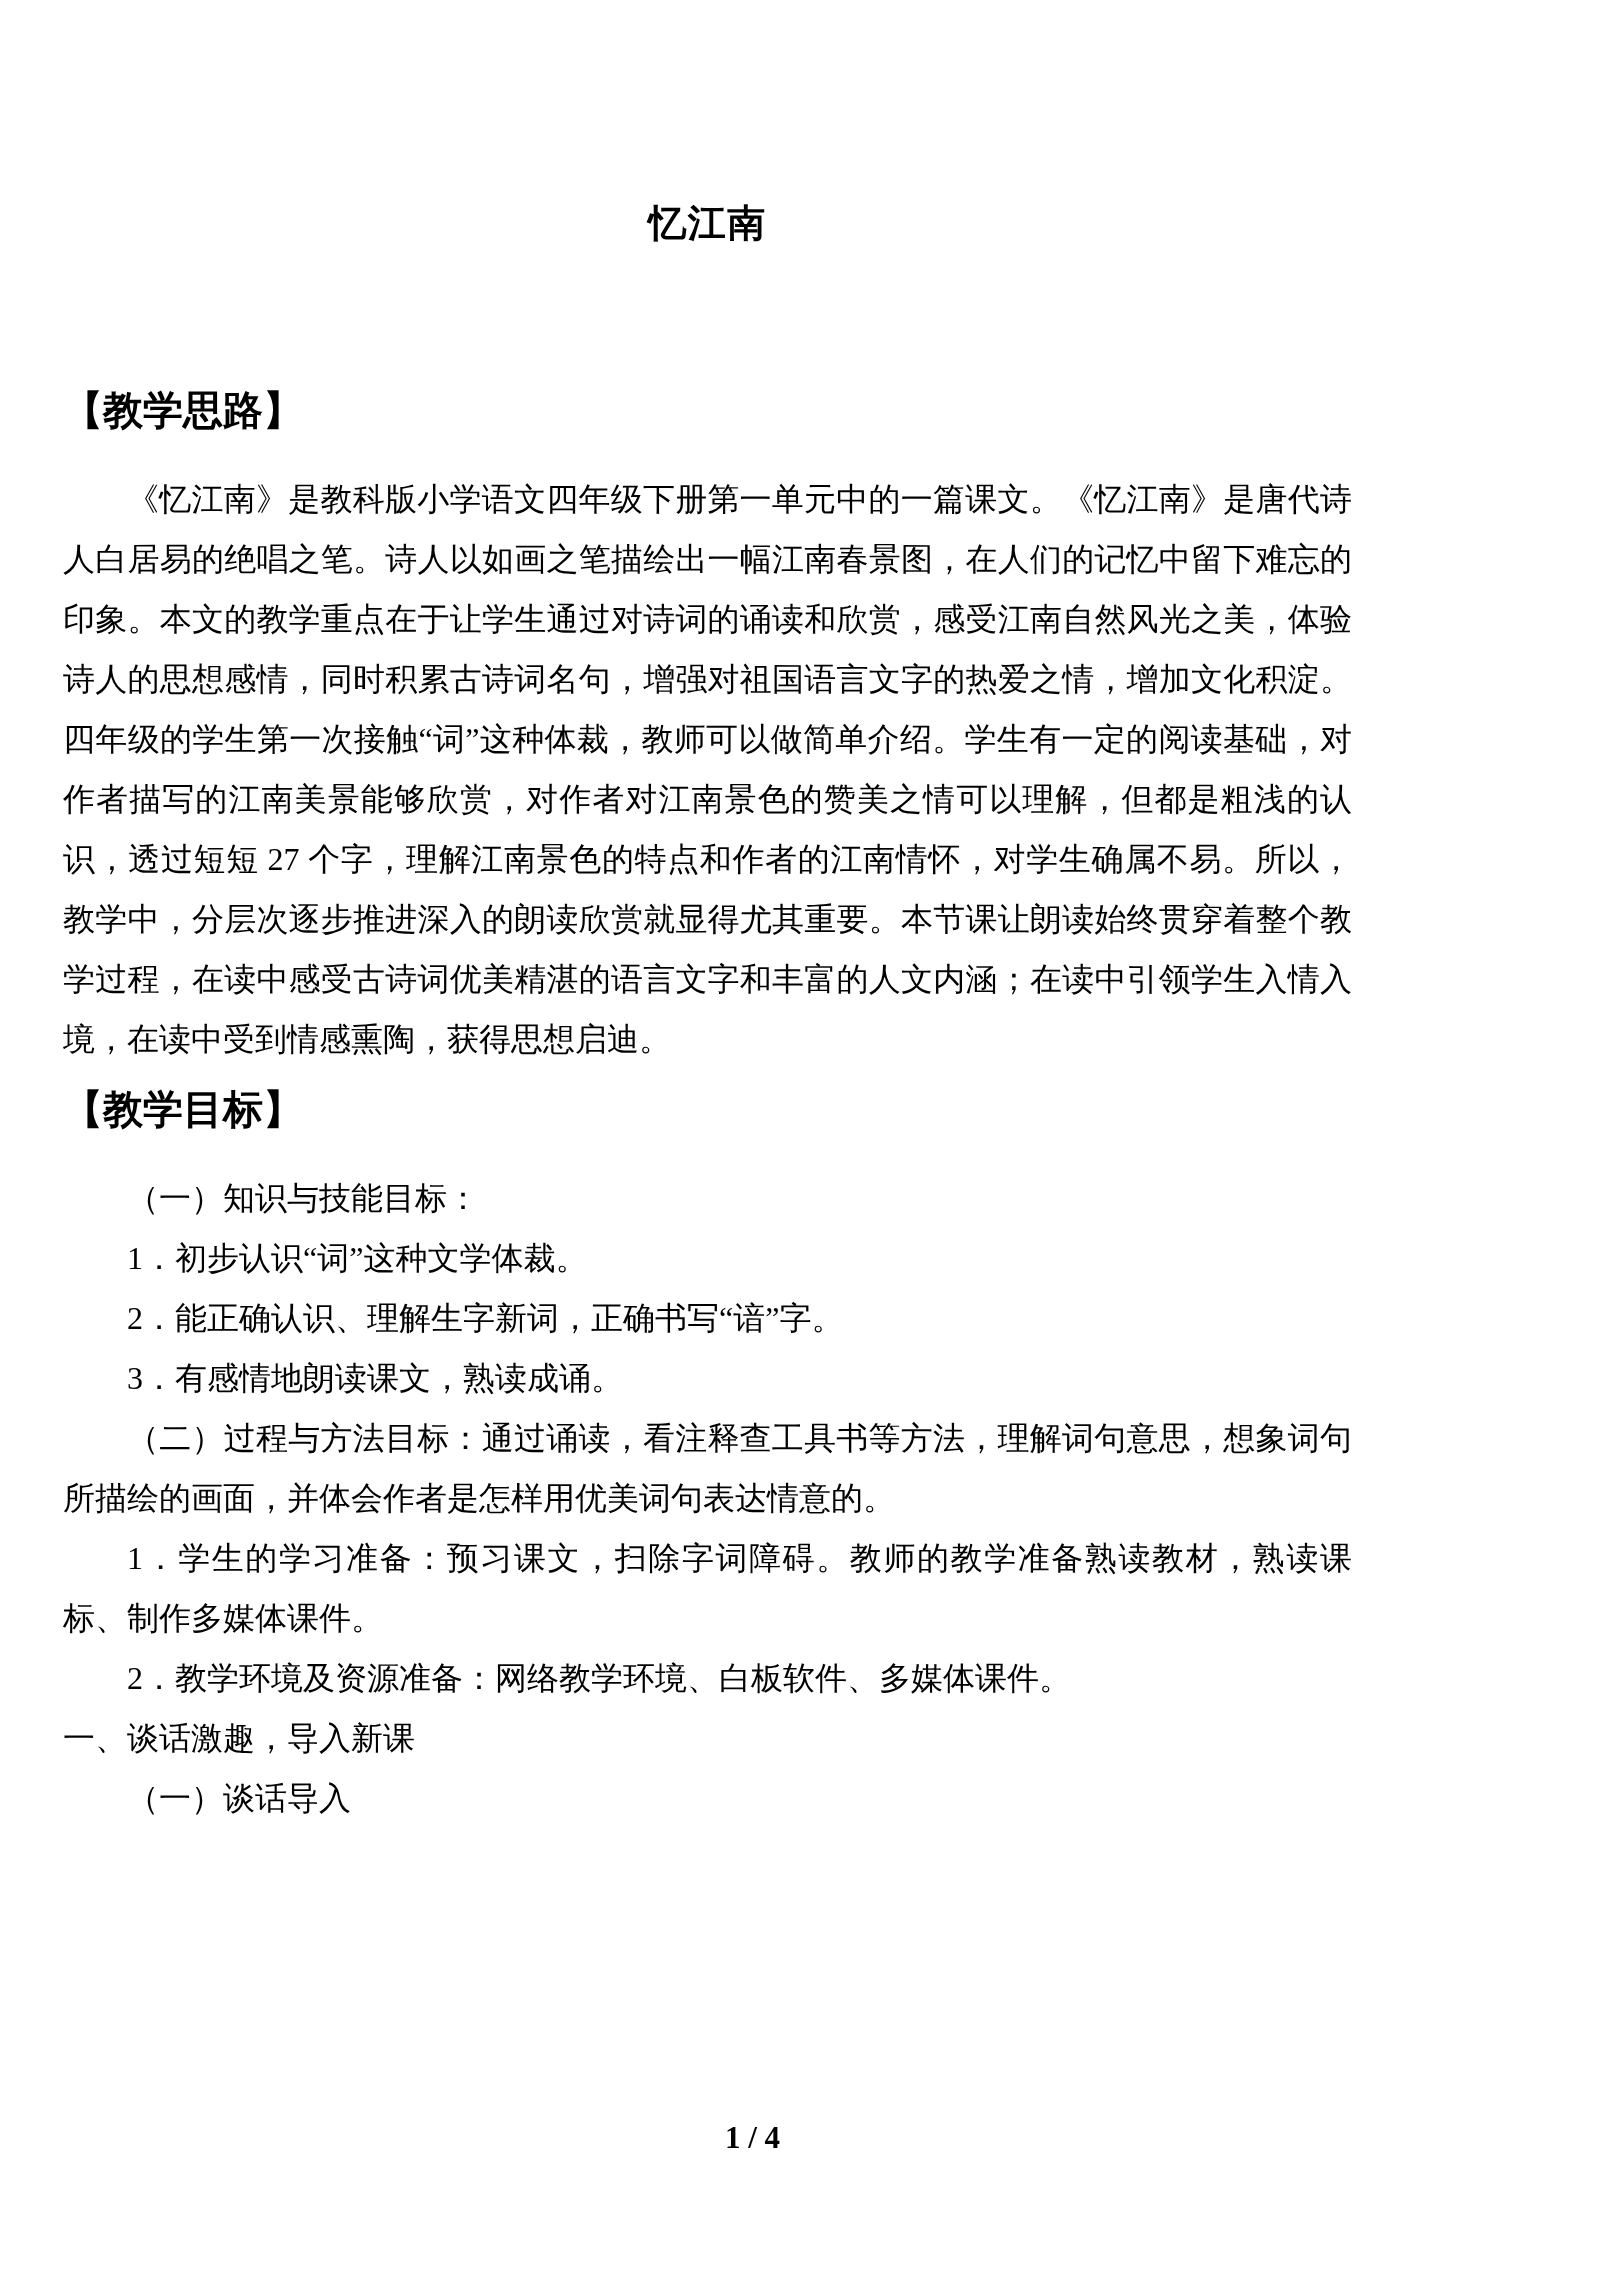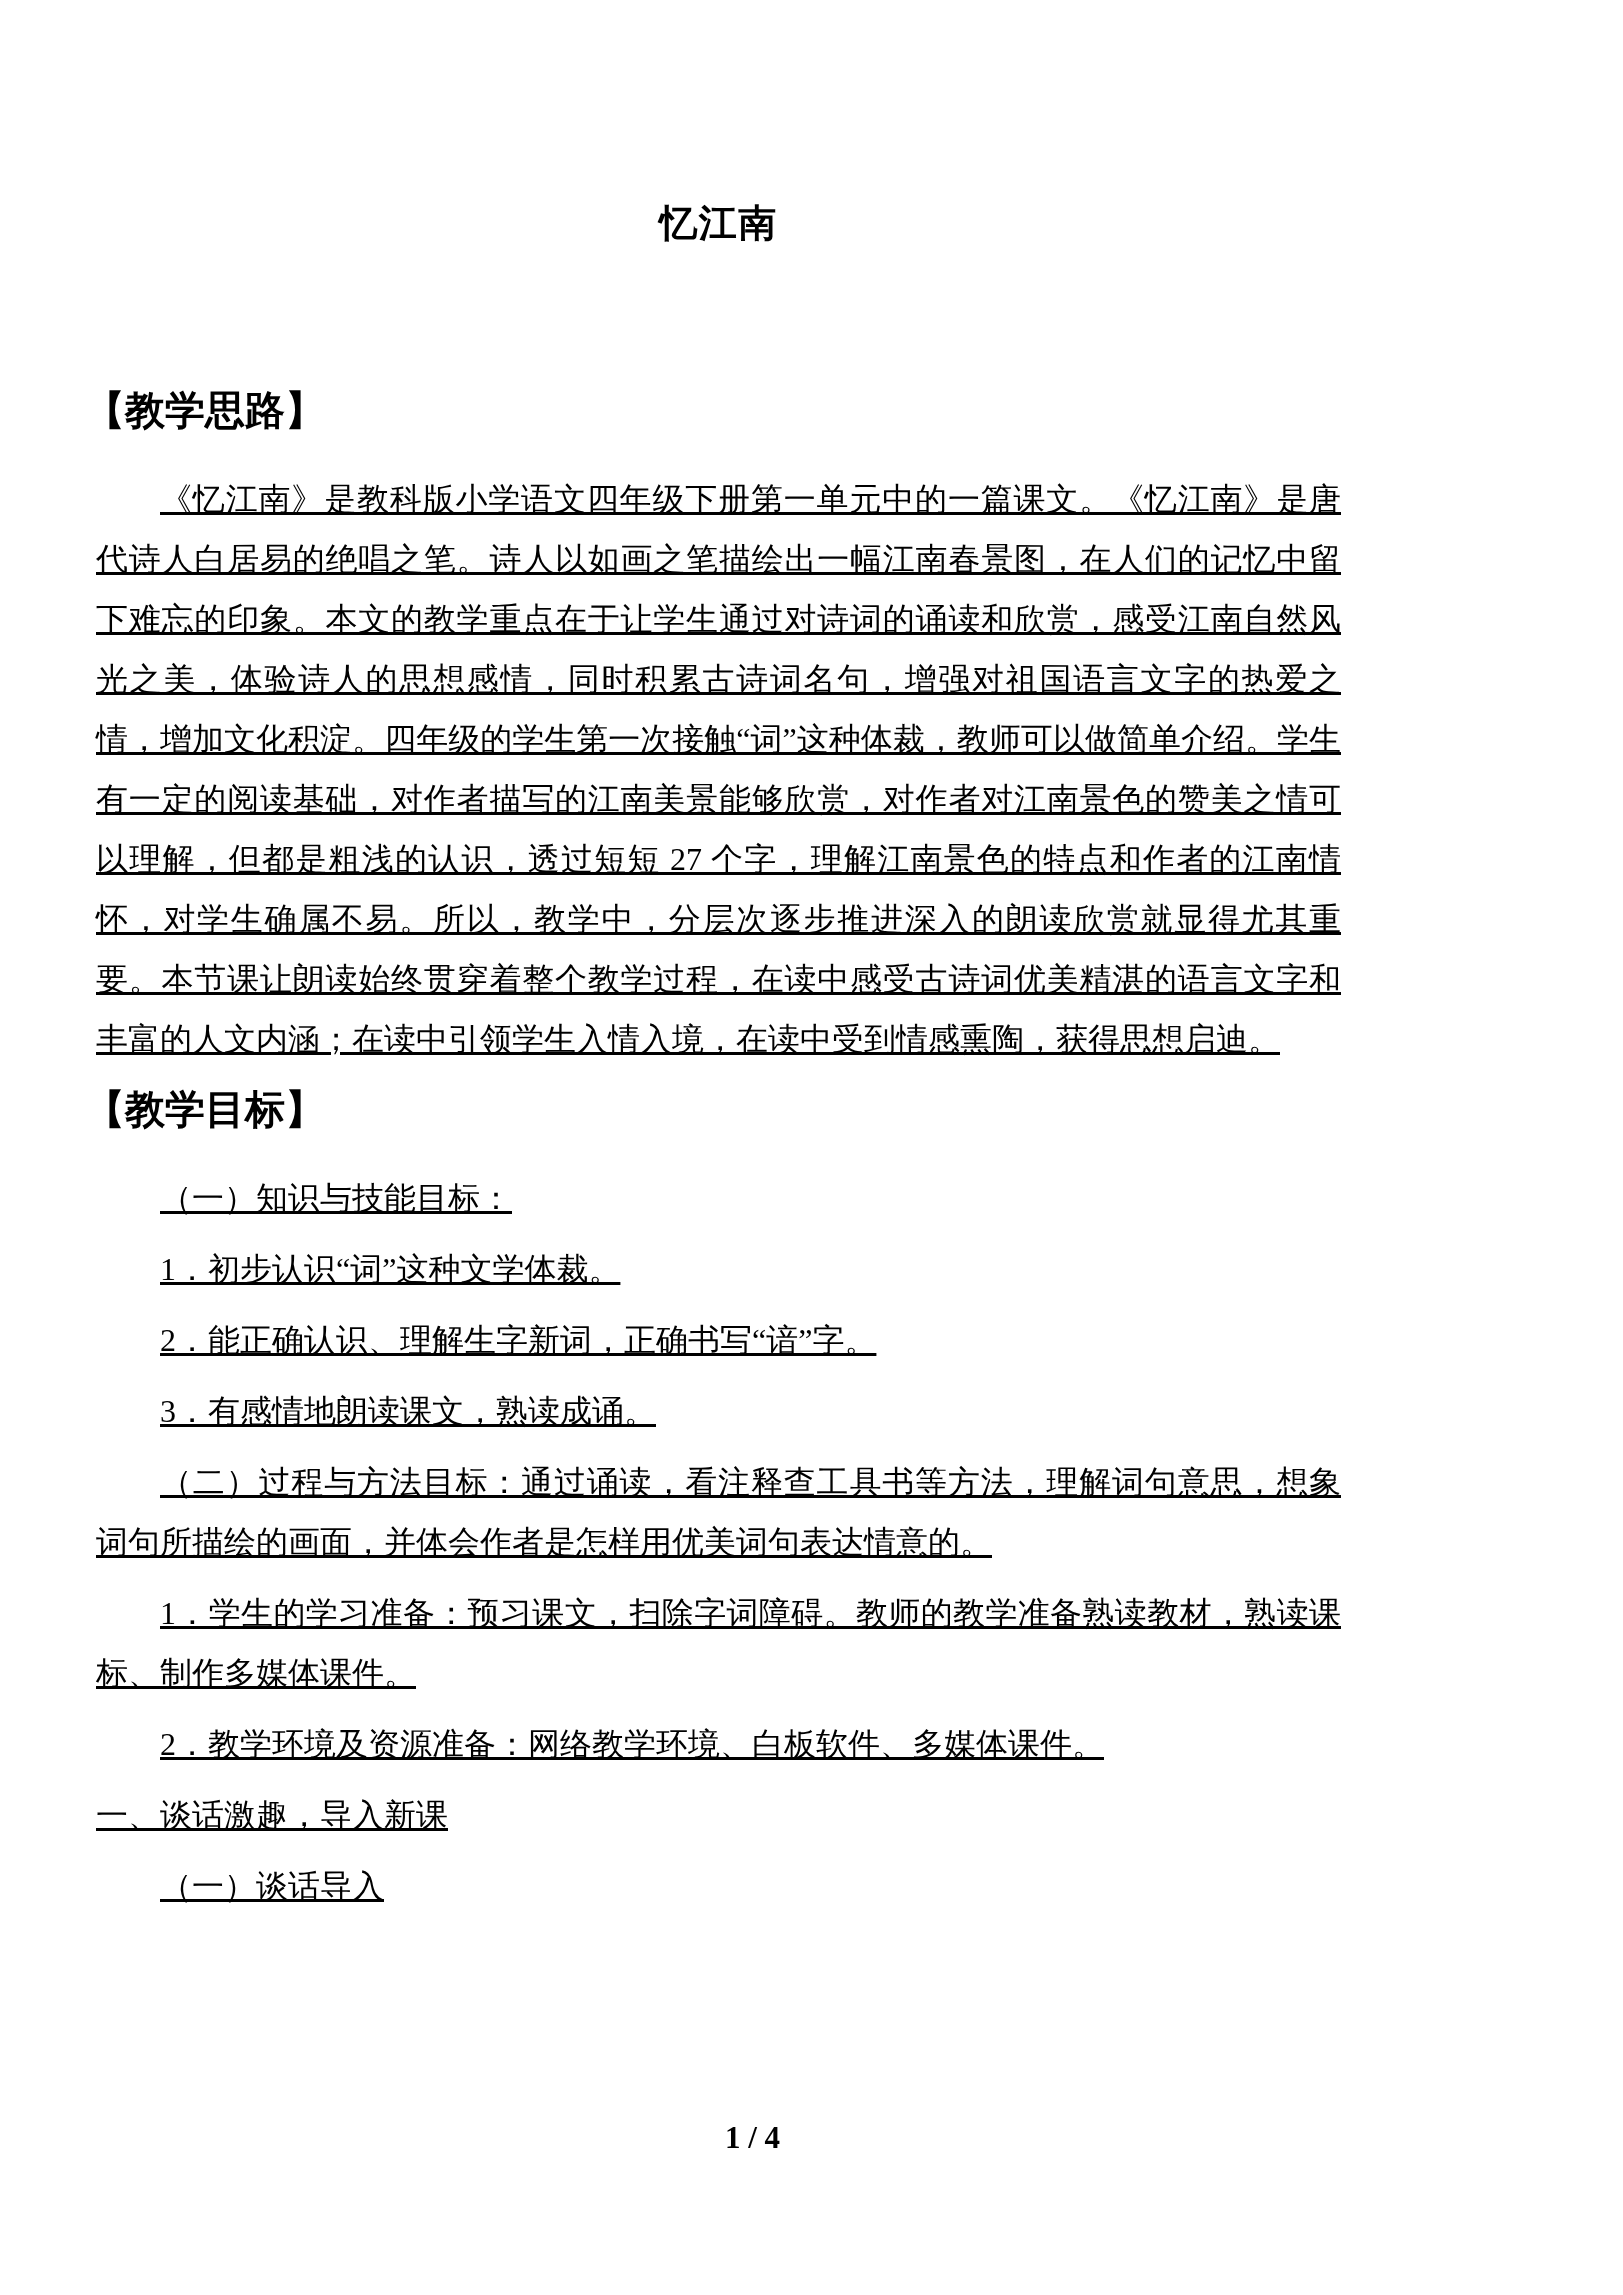--- a/index.html
+++ b/index.html
@@ -11,21 +11,21 @@
     width: 1623px;
     height: 2295px;
     position: relative;
     font-family: "Liberation Serif", "DejaVu Serif", serif;
     color: #000000;
   }
   .page {
     box-sizing: border-box;
     width: 1499px;
     height: 2295px;
-    padding: 201px 147px 0 85px;
+    padding: 201px 147px 0 63px;
     position: relative;
     background: #ffffff;
     overflow: hidden;
   }
   .doc-title {
     font-size: 38px;
     font-weight: 700;
     text-align: center;
     line-height: 1.2;
     margin: 0 0 140px 0;
@@ -37,22 +37,21 @@
     line-height: 48px;
     margin: 17px 0 34px 0;
   }
   section:first-of-type h2.sec-heading {
     margin-top: 0;
   }
   p.body {
     font-size: 32px;
     line-height: 60px;
     text-align: justify;
-    margin: 11px;
-    text-decoration: underline;
+    margin: 0;
   }
   p.indent {
     text-indent: 2em;
   }
   .page-footer {
     position: absolute;
     top: 2117px;
     left: 3px;
     width: 100%;
     text-align: center;

